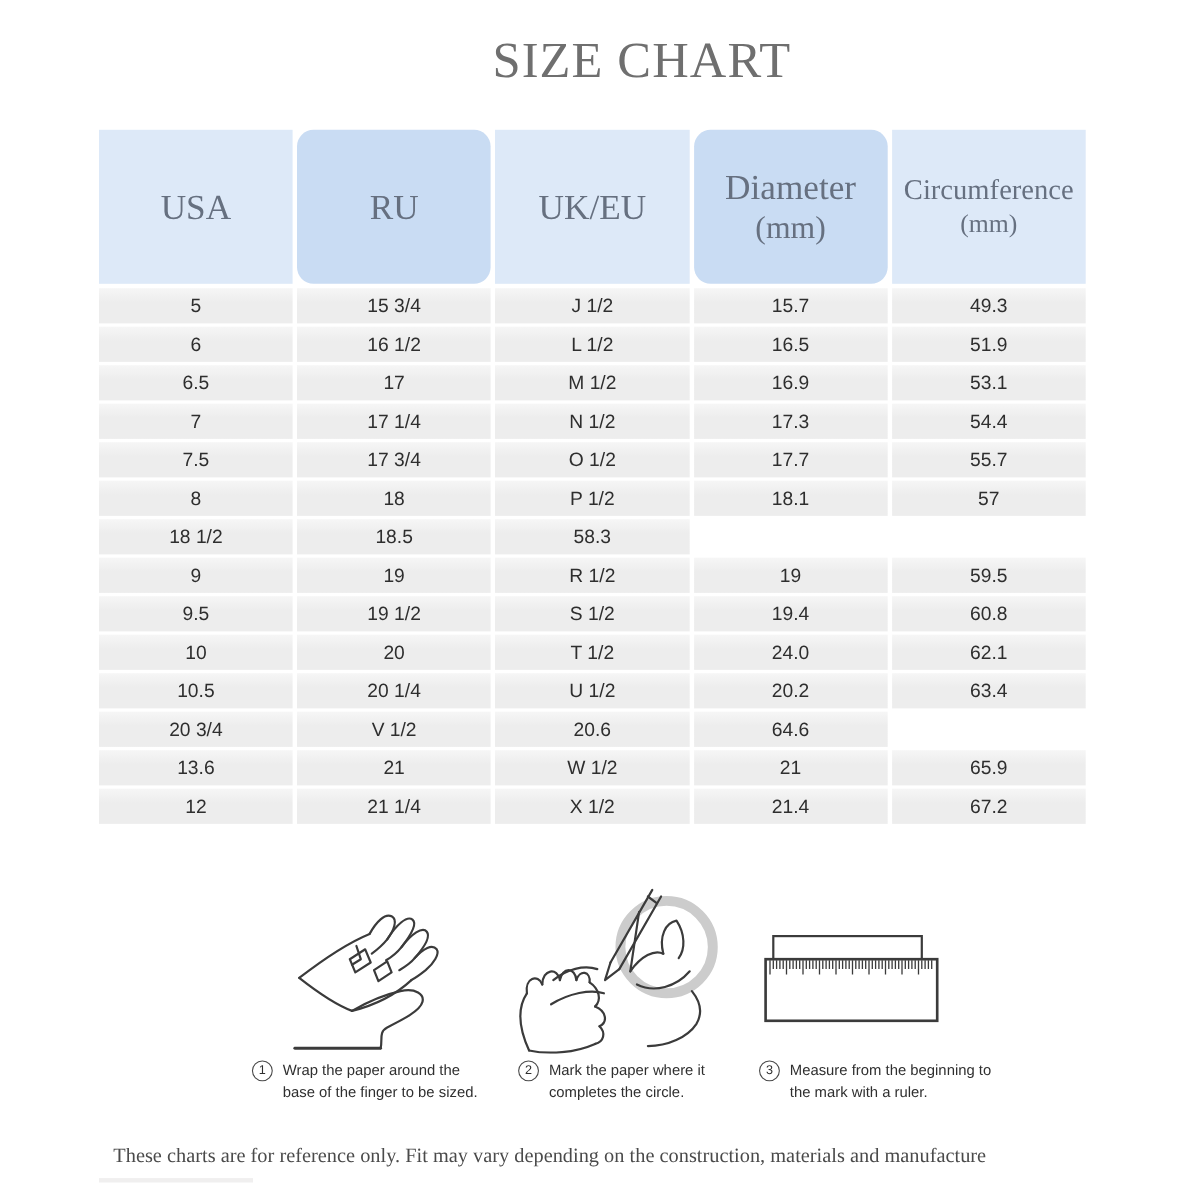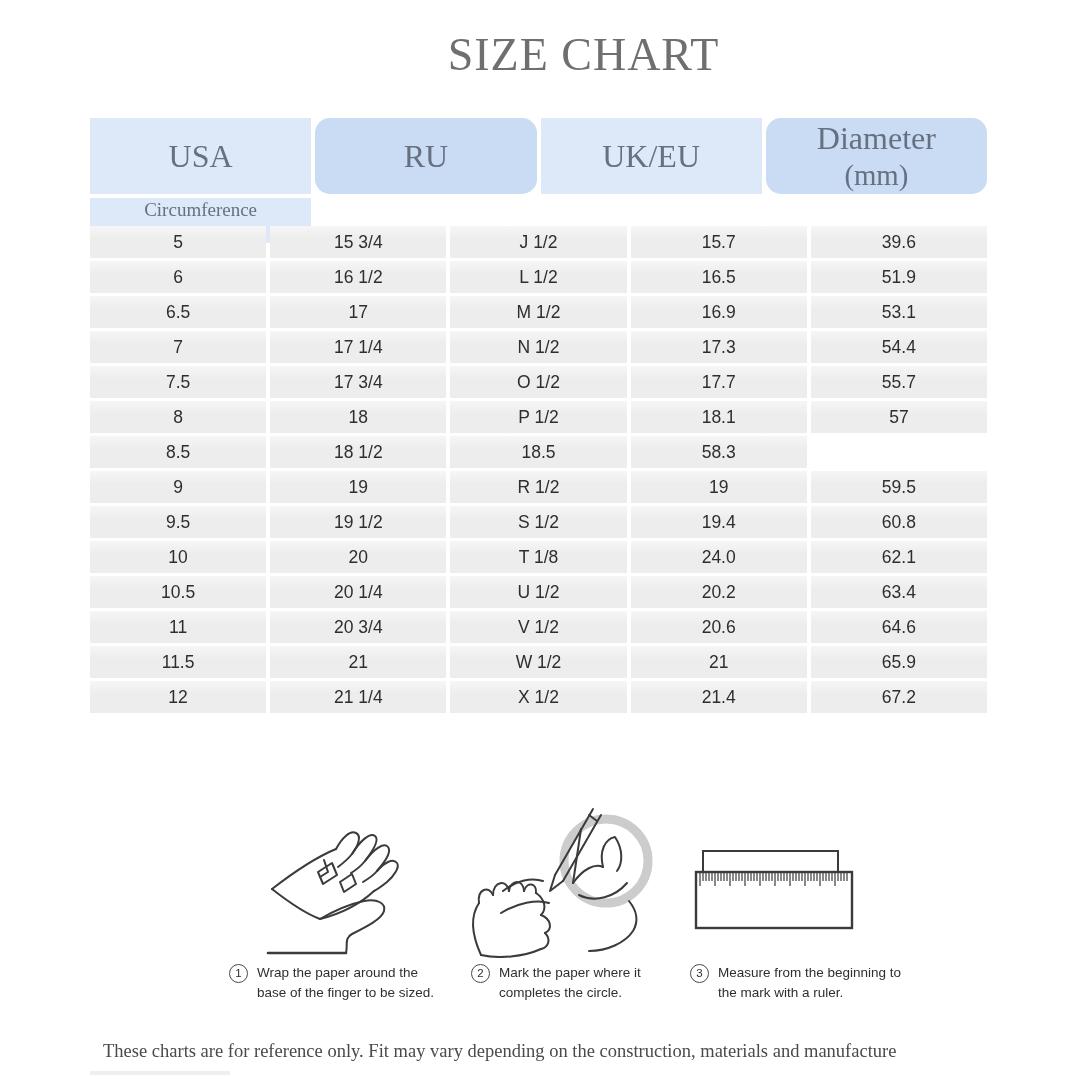--- a/index.html
+++ b/index.html
@@ -11,30 +11,30 @@
     width:1077px;height:1077px;position:relative;background:#ffffff;
     font-family:"Liberation Sans",sans-serif;overflow:hidden;
   }
   .title{
     position:absolute;top:28px;left:0;width:100%;text-align:center;
     font-family:"Liberation Serif",serif;font-size:46px;letter-spacing:1px;
     color:var(--title-color);
     padding-left:45px;
   }
   .size-table{position:absolute;left:90px;top:118px;width:897px;}
-  .header-row{display:grid;grid-template-columns:repeat(4,1fr);gap:4px;height:104px;margin-bottom:4px;}
+  .header-row{display:grid;grid-template-columns:repeat(5,1fr);gap:4px;height:140px;margin-bottom:4px;}
   .hdr{
     display:flex;flex-direction:column;align-items:center;justify-content:center;
     font-family:"Liberation Serif",serif;color:var(--hdr-text);
     font-size:32px;line-height:1.25;text-align:center;
   }
   .hdr.light{background:var(--hdr-light);}
   .hdr.dark{background:var(--hdr-dark);border-radius:15px;}
   .hdr .sub{font-size:0.9em;}
-  .hdr.small{font-size:19px;}
+  .hdr.small{font-size:26px;}
   .table-body{display:flex;flex-direction:column;gap:3px;}
   .trow{display:grid;grid-template-columns:repeat(5,1fr);gap:4px;height:32px;}
   .cell{
     background:linear-gradient(180deg,#f6f6f6 0%,var(--cell-bg) 40%);
     display:flex;align-items:center;justify-content:center;
     font-size:17.5px;color:#2e2e2e;
   }
   .illus{position:absolute;}
   .illus svg{display:block;}
   .step{
@@ -76,21 +76,21 @@
       <span>Circumference</span>
       <span class="sub">(mm)</span>
     </div>
   </div>
   <div class="table-body">
   <div class="trow">
     <div class="cell">5</div>
     <div class="cell">15 3/4</div>
     <div class="cell">J 1/2</div>
     <div class="cell">15.7</div>
-    <div class="cell">39.6</div>
+    <div class="cell">49.3</div>
   </div>
 
 
   <div class="trow">
     <div class="cell">6</div>
     <div class="cell">16 1/2</div>
     <div class="cell">L 1/2</div>
     <div class="cell">16.5</div>
     <div class="cell">51.9</div>
   </div>
@@ -121,21 +121,20 @@
 
   <div class="trow">
     <div class="cell">8</div>
     <div class="cell">18</div>
     <div class="cell">P 1/2</div>
     <div class="cell">18.1</div>
     <div class="cell">57</div>
   </div>
 
   <div class="trow">
-    <div class="cell">8.5</div>
     <div class="cell">18 1/2</div>
     <div class="cell">18.5</div>
     <div class="cell">58.3</div>
   </div>
 
   <div class="trow">
     <div class="cell">9</div>
     <div class="cell">19</div>
     <div class="cell">R 1/2</div>
     <div class="cell">19</div>
@@ -146,43 +145,42 @@
     <div class="cell">9.5</div>
     <div class="cell">19 1/2</div>
     <div class="cell">S 1/2</div>
     <div class="cell">19.4</div>
     <div class="cell">60.8</div>
   </div>
 
   <div class="trow">
     <div class="cell">10</div>
     <div class="cell">20</div>
-    <div class="cell">T 1/8</div>
+    <div class="cell">T 1/2</div>
     <div class="cell">24.0</div>
     <div class="cell">62.1</div>
   </div>
 
   <div class="trow">
     <div class="cell">10.5</div>
     <div class="cell">20 1/4</div>
     <div class="cell">U 1/2</div>
     <div class="cell">20.2</div>
     <div class="cell">63.4</div>
   </div>
 
   <div class="trow">
-    <div class="cell">11</div>
     <div class="cell">20 3/4</div>
     <div class="cell">V 1/2</div>
     <div class="cell">20.6</div>
     <div class="cell">64.6</div>
   </div>
 
   <div class="trow">
-    <div class="cell">11.5</div>
+    <div class="cell">13.6</div>
     <div class="cell">21</div>
     <div class="cell">W 1/2</div>
     <div class="cell">21</div>
     <div class="cell">65.9</div>
   </div>
 
   <div class="trow">
     <div class="cell">12</div>
     <div class="cell">21 1/4</div>
     <div class="cell">X 1/2</div>

